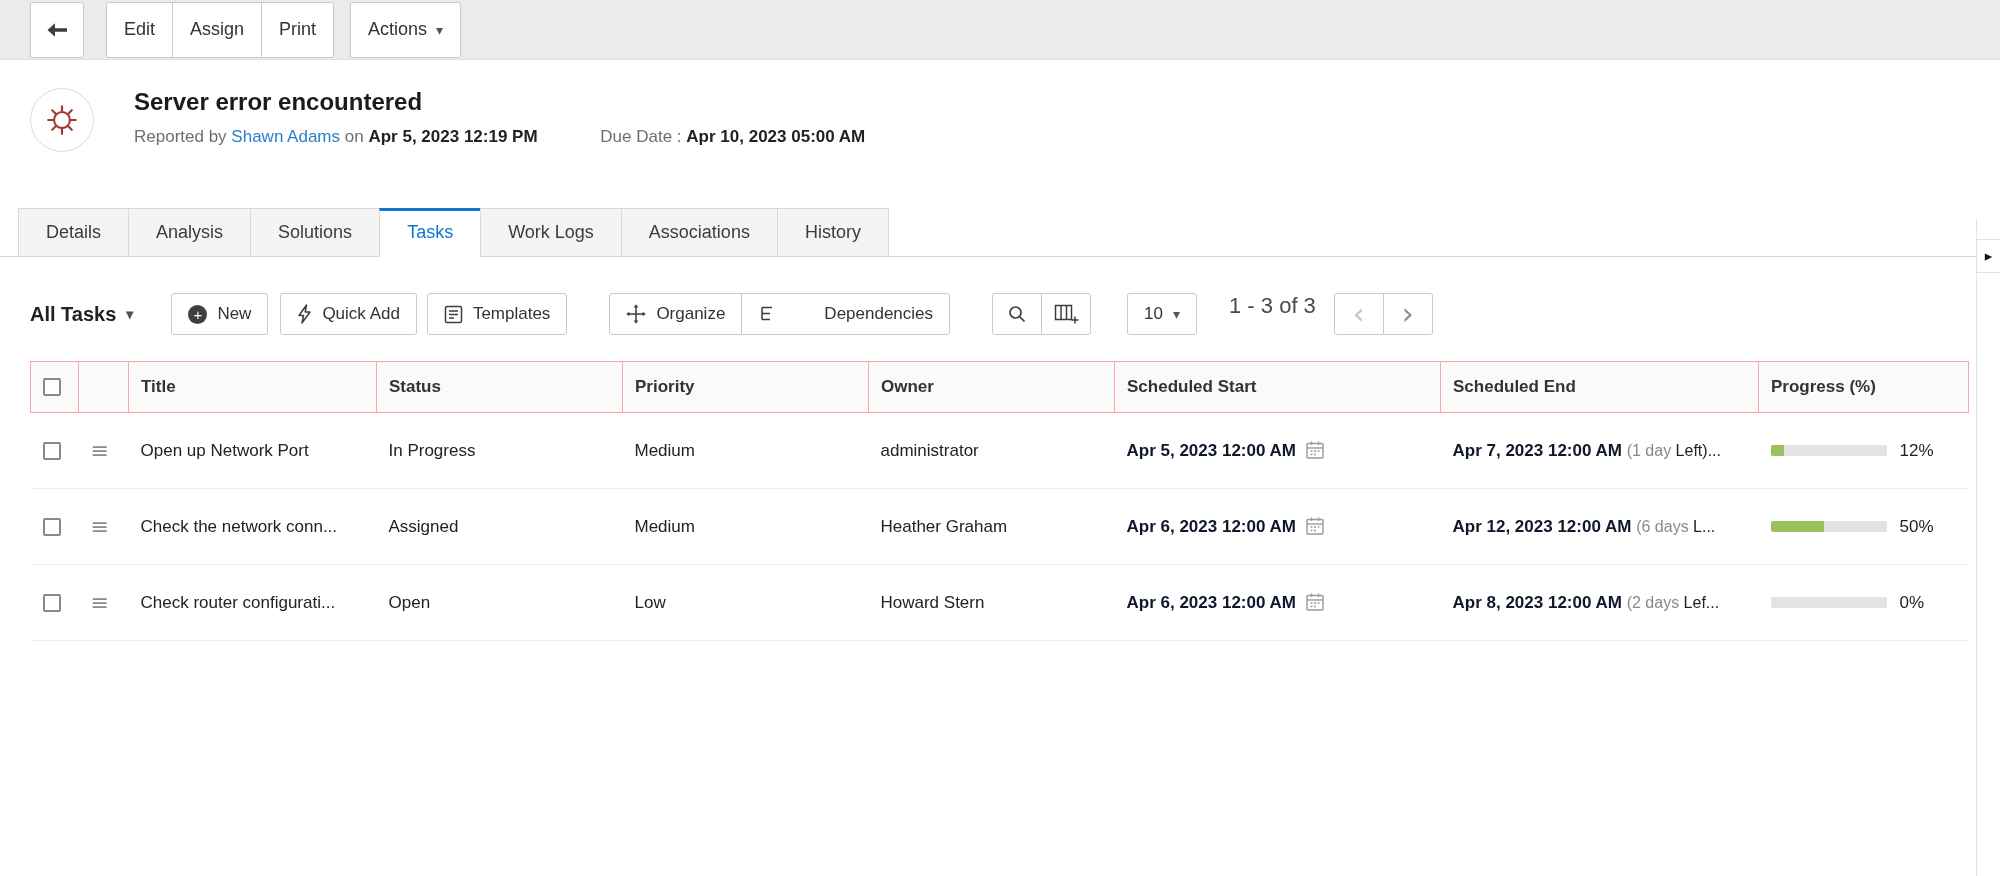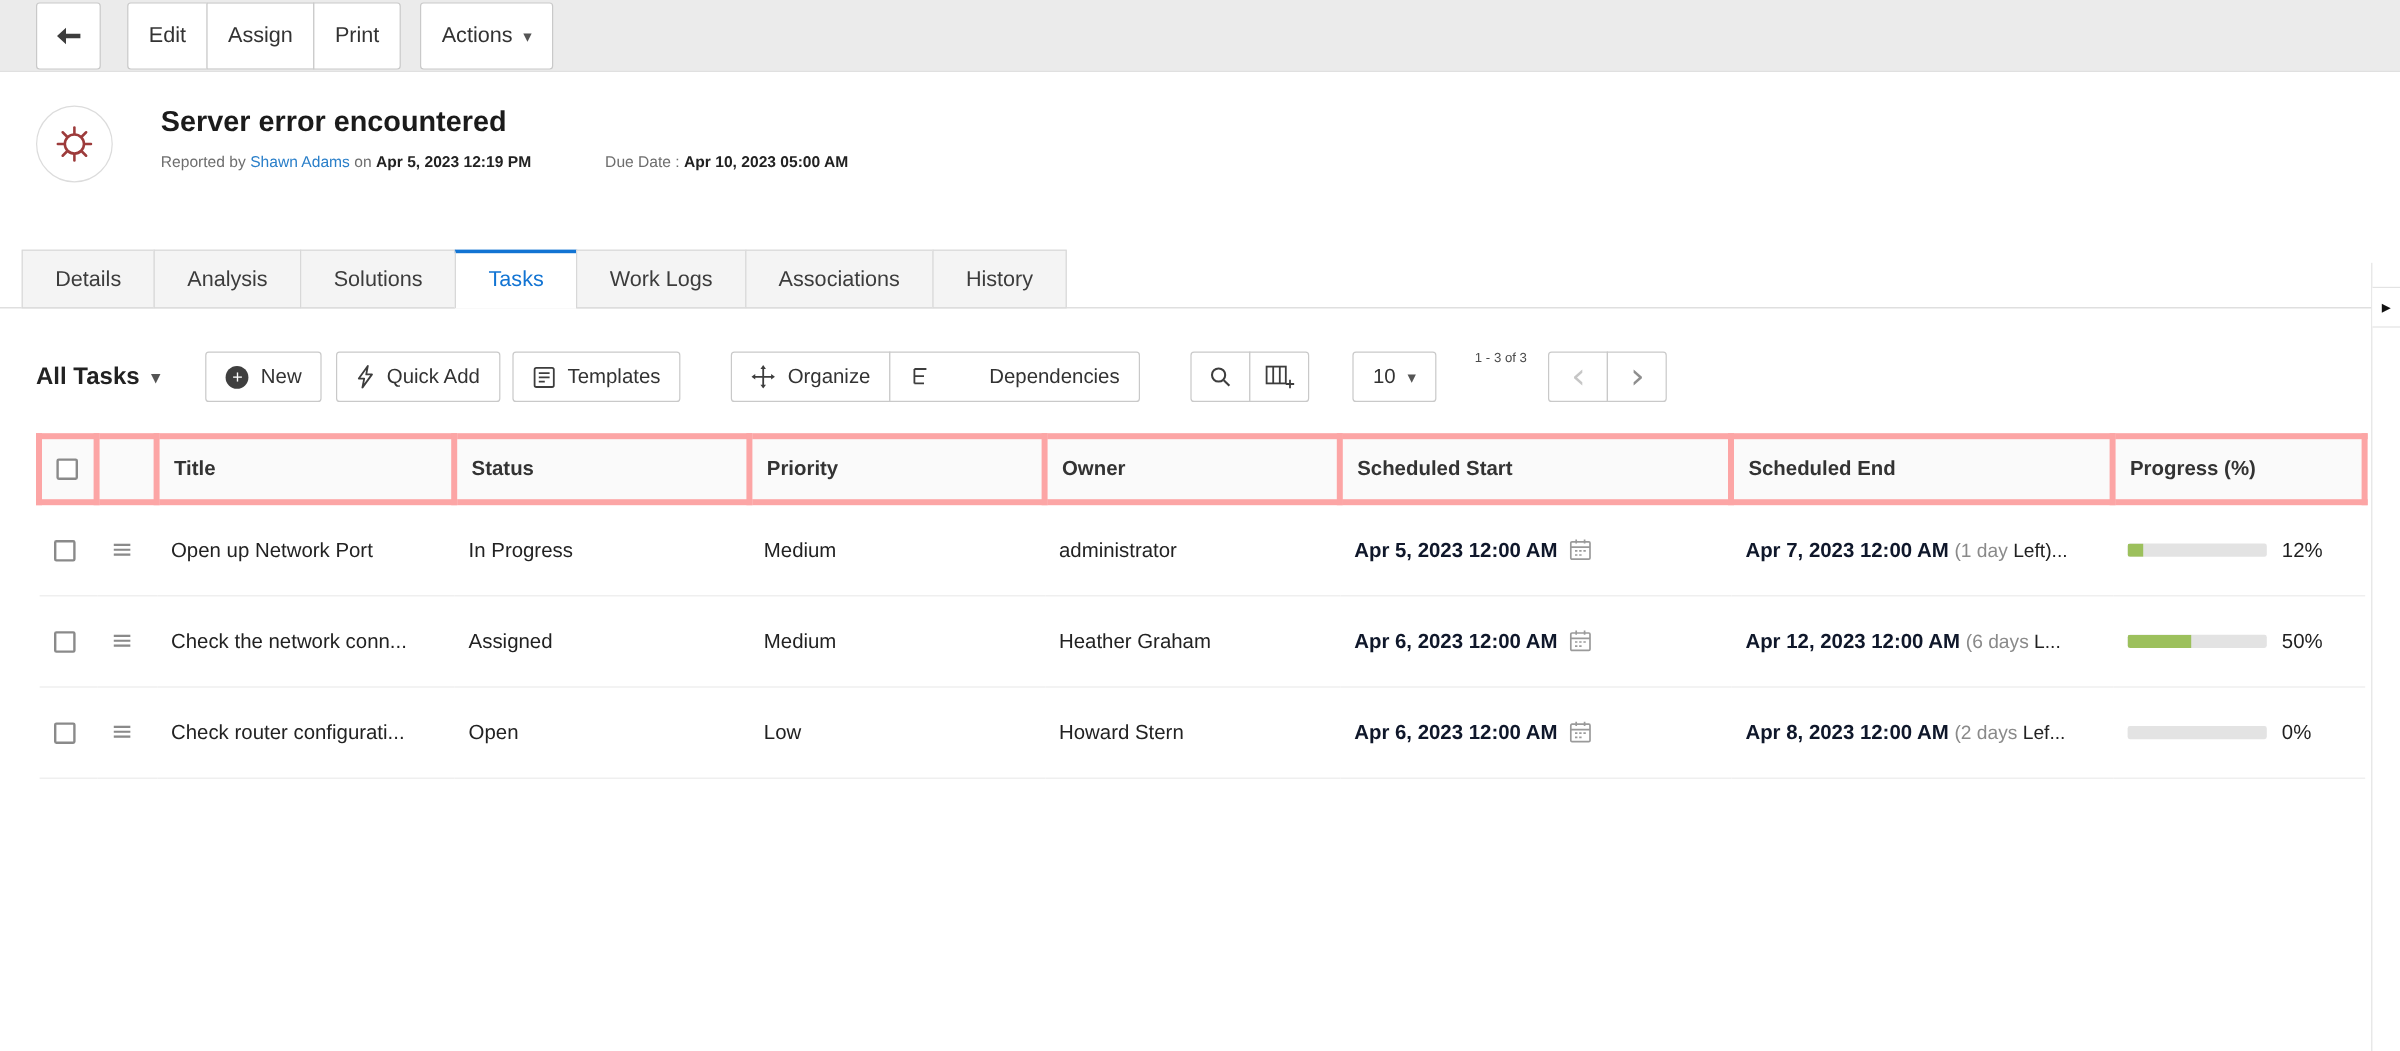--- a/index.html
+++ b/index.html
@@ -46,21 +46,21 @@
 
   
   .ticket-header { display: flex; align-items: flex-start; gap: 40px; padding: 28px 30px 0 30px; }
   .bug-circle {
     width: 64px; height: 64px; border-radius: 50%;
     border: 1px solid #dcdcdc; background: #fff;
     display: flex; align-items: center; justify-content: center;
     flex: 0 0 auto;
   }
   .ticket-title { font-size: 24px; font-weight: bold; color: #1b1b1b; margin-bottom: 11px; }
-  .ticket-meta { font-size: 13px; color: #6e6e6e; }
+  .ticket-meta { font-size: 17px; color: #6e6e6e; }
   .ticket-meta .link { color: #2a7fc9; cursor: pointer; }
   .ticket-meta .val { color: #222; font-weight: bold; }
   .due-wrap { margin-left: 58px; }
 
   
   .tab-bar {
     display: flex;
     align-items: flex-end;
     padding-left: 18px;
     margin-top: 56px;
@@ -116,36 +116,36 @@
     font-size: 15px; line-height: 1;
   }
   .grp { display: flex; }
   .grp .tbtn { border-radius: 0; }
   .grp .tbtn:first-child { border-radius: 3px 0 0 3px; }
   .grp .tbtn:last-child { border-radius: 0 3px 3px 0; }
   .grp .tbtn:not(:first-child) { margin-left: -1px; gap: 48px; }
   .mr12 { margin-right: 12px; } .mr10 { margin-right: 10px; }
   .mr40 { margin-right: 42px; } .mr36 { margin-right: 36px; }
   .mr20 { margin-right: 32px; } .mr18 { margin-right: 18px; }
-  .page-info { font-size: 11px; color: #4a4a4a; }
+  .page-info { font-size: 22px; color: #4a4a4a; }
   .chev { font-size: 30px; line-height: 1; font-family: "DejaVu Sans", sans-serif; }
   .chev.prev { color: #c6c6c6; }
   .chev.next { color: #8e8e8e; }
 
   
   .task-table {
     width: 100%;
     border-collapse: collapse;
     table-layout: fixed;
     margin-top: 26px;
     font-size: 17px;
   }
   .task-table thead th {
     background: #fafafa;
-    border: 5px solid #fca5a5;
+    border: 1px solid #fca5a5;
     font-weight: bold;
     color: #333;
     text-align: left;
     padding: 15px 12px;
     white-space: nowrap;
     overflow: hidden;
   }
   .task-table tbody td {
     border-bottom: 1px solid #ececec;
     padding: 25px 12px;

